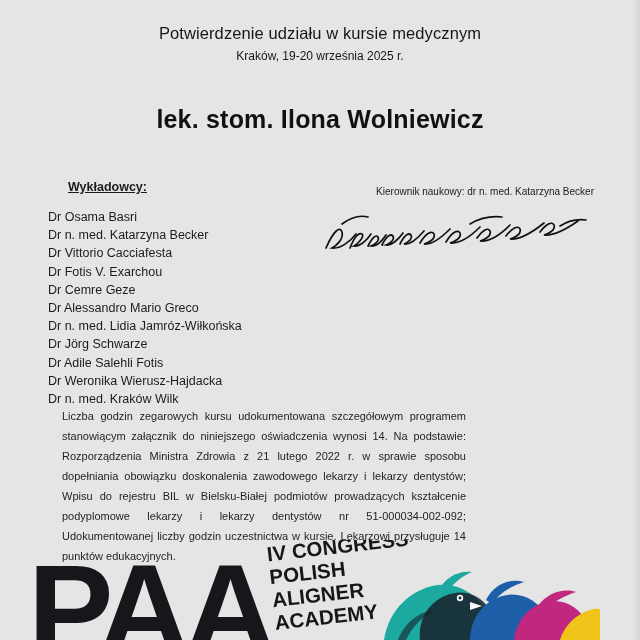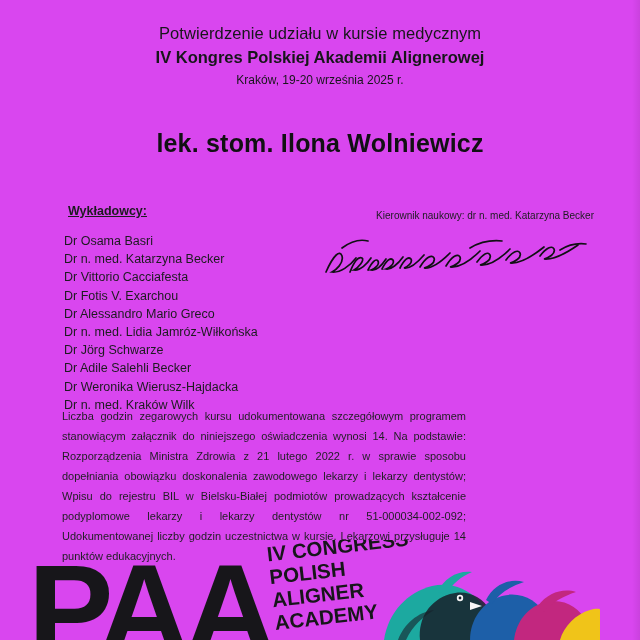--- a/index.html
+++ b/index.html
@@ -14,21 +14,21 @@
     color: #1a1a1a;
     overflow: hidden;
     position: relative;
   }
   .page {
     position: absolute;
     left: 0;
     top: 0;
     width: 640px;
     height: 640px;
-    background: #d946ef;
+    background: #e5e5e5;
     overflow: hidden;
   }
   
   .page-edge-right {
     position: absolute;
     right: 0;
     top: 0;
     width: 8px;
     height: 640px;
     background: linear-gradient(to right, rgba(0,0,0,0.00), rgba(0,0,0,0.07));
@@ -70,21 +70,21 @@
     position: absolute;
     left: 68px;
     top: 0;
     font-size: 12.5px;
     font-weight: bold;
     text-decoration: underline;
     color: #1c1b1f;
   }
   .lecturers-list {
     position: absolute;
-    left: 64px;
+    left: 48px;
     top: 28px;
     font-size: 12.5px;
     line-height: 18.2px;
     color: #1c1b1f;
   }
   .lecturers-list div {
     white-space: nowrap;
   }
   .supervisor {
     position: absolute;
@@ -153,39 +153,39 @@
     height: 100px;
   }
 </style>
 </head>
 <body>
 
 <div class="page">
 
   <div class="header">
     <div class="line1">Potwierdzenie udziału w kursie medycznym</div>
-    <div class="line2">IV Kongres Polskiej Akademii Alignerowej</div>
     <div class="line3">Kraków, 19-20 września 2025 r.</div>
   </div>
 
   <div class="participant">lek. stom. Ilona Wolniewicz</div>
 
   <div class="mid">
 
     <div class="lecturers-title">Wykładowcy:</div>
 
     <div class="lecturers-list">
       <div>Dr Osama Basri</div>
       <div>Dr n. med. Katarzyna Becker</div>
       <div>Dr Vittorio Cacciafesta</div>
       <div>Dr Fotis V. Exarchou</div>
+      <div>Dr Cemre Geze</div>
       <div>Dr Alessandro Mario Greco</div>
       <div>Dr n. med. Lidia Jamróz-Wiłkońska</div>
       <div>Dr Jörg Schwarze</div>
-      <div>Dr Adile Salehli Becker</div>
+      <div>Dr Adile Salehli Fotis</div>
       <div>Dr Weronika Wierusz-Hajdacka</div>
       <div>Dr n. med. Kraków Wilk</div>
     </div>
 
     <div class="supervisor">Kierownik naukowy: dr n. med. Katarzyna Becker</div>
 
     <div class="signature">
       <svg width="270" height="58" viewBox="0 0 270 58" aria-hidden="true">
         <g fill="none" stroke="#111014" stroke-width="1.7" stroke-linecap="round">
           <path d="M6 40 C14 22, 20 18, 22 24 C24 31, 16 38, 12 40 C20 41, 30 34, 36 26"></path>

